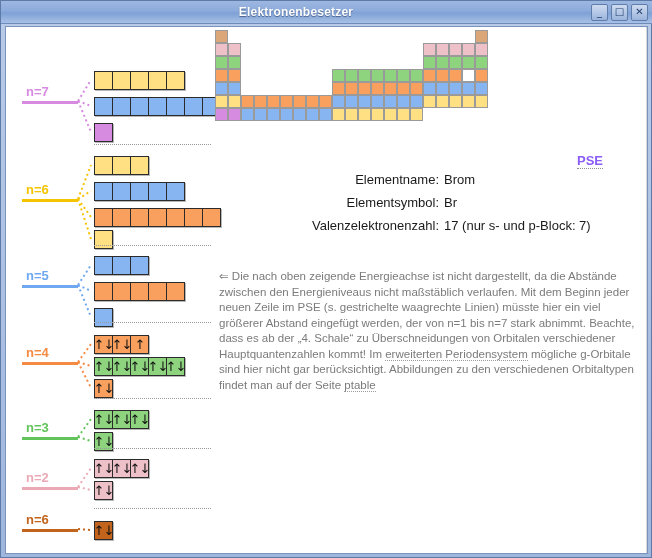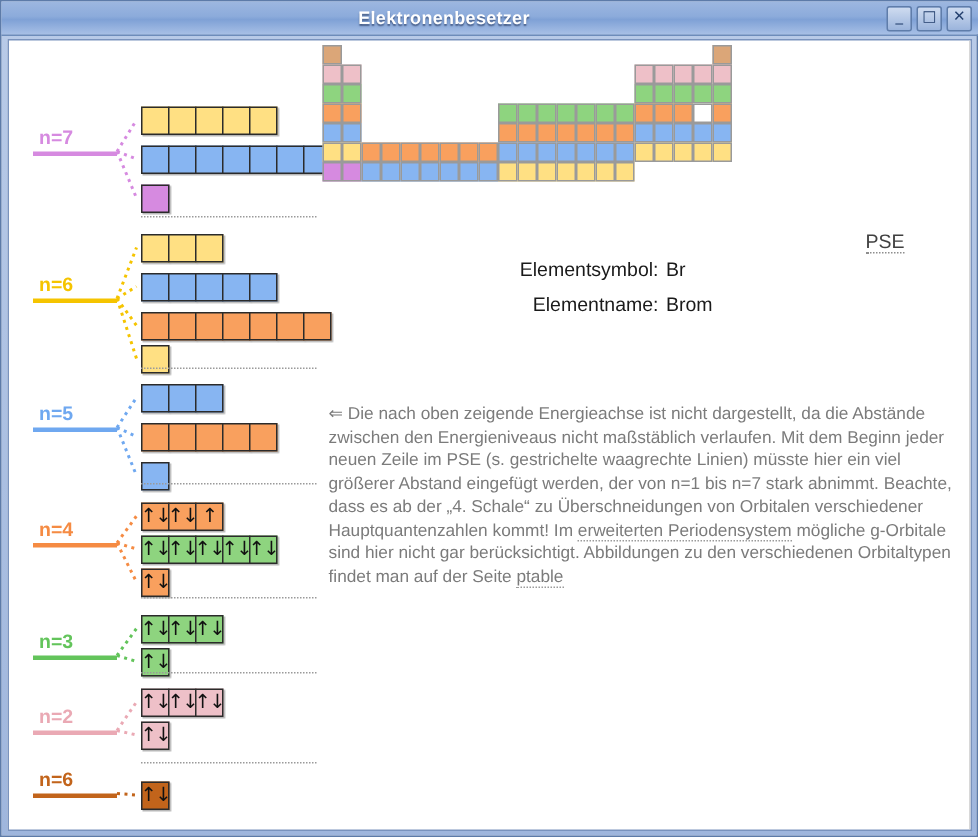--- a/index.html
+++ b/index.html
@@ -60,22 +60,22 @@
   .arrows{font-size:13px;line-height:1;color:#111;font-family:"DejaVu Sans",sans-serif;letter-spacing:-1px;}
   .sep{position:absolute;height:0;border-top:1px dotted #9a9a9a;}
   
   #right{position:absolute;left:205px;top:0;width:436px;height:526px;}
   
   #pse{position:absolute;left:4px;top:3px;}
   .pse-row{display:flex;height:13px;}
   .pcell{width:13px;height:13px;box-sizing:border-box;border:1px solid #9a9a9a;}
   .pcell.empty{border:none;background:transparent;}
   #pse-link{
-    position:absolute;left:366px;top:126px;font-size:13px;color:#404040;
-    border-bottom:1px dotted #8e8e8e;cursor:pointer;
+    position:absolute;left:366px;top:126px;font-size:13px;color:#8b5cf6;
+    border-bottom:1px dotted #8e8e8e;cursor:pointer;font-weight:bold;
   }
   
   #info{position:absolute;left:0;top:145px;width:436px;}
   .info-row{display:flex;align-items:baseline;margin-bottom:8px;font-size:13px;color:#1a1a1a;}
   .info-lab{width:228px;text-align:right;padding-right:5px;}
   .info-val{text-align:left;}
   .conf{font-size:17px;font-weight:normal;letter-spacing:.5px;}
   .conf sup{font-size:10px;}
   
   #note{
@@ -440,26 +440,30 @@
             <div class="pcell empty"></div>
             <div class="pcell empty"></div>
             <div class="pcell empty"></div>
             <div class="pcell empty"></div>
           </div>
         </div>
       <div id="pse-link">PSE</div>
 
       <div id="info">
         <div class="info-row">
+          <div class="info-lab">Elementname:</div>
+          <div class="info-val">Brom</div>
+        </div>
+        <div class="info-row">
           <div class="info-lab">Elementsymbol:</div>
           <div class="info-val">Br</div>
         </div>
         <div class="info-row">
-          <div class="info-lab">Elementname:</div>
-          <div class="info-val">Brom</div>
+          <div class="info-lab">Valenzelektronenzahl:</div>
+          <div class="info-val">17 (nur s- und p-Block: 7)</div>
         </div>
       </div>
 
       <div id="note">
         <span>⇐ </span><span>Die nach oben zeigende Energieachse ist nicht dargestellt, da die Abstände zwischen den Energieniveaus nicht maßstäblich verlaufen. Mit dem Beginn jeder neuen Zeile im PSE (s. gestrichelte waagrechte Linien) müsste hier ein viel größerer Abstand eingefügt werden, der von n=1 bis n=7 stark abnimmt. Beachte, dass es ab der „4. Schale“ zu Überschneidungen von Orbitalen verschiedener Hauptquantenzahlen kommt! Im </span><span class="ul">erweiterten Periodensystem</span><span> mögliche g-Orbitale sind hier nicht gar berücksichtigt. Abbildungen zu den verschiedenen Orbitaltypen findet man auf der Seite </span><span class="ul">ptable</span>
       </div>
 
       <div id="vsep"></div>
     </div>
 

